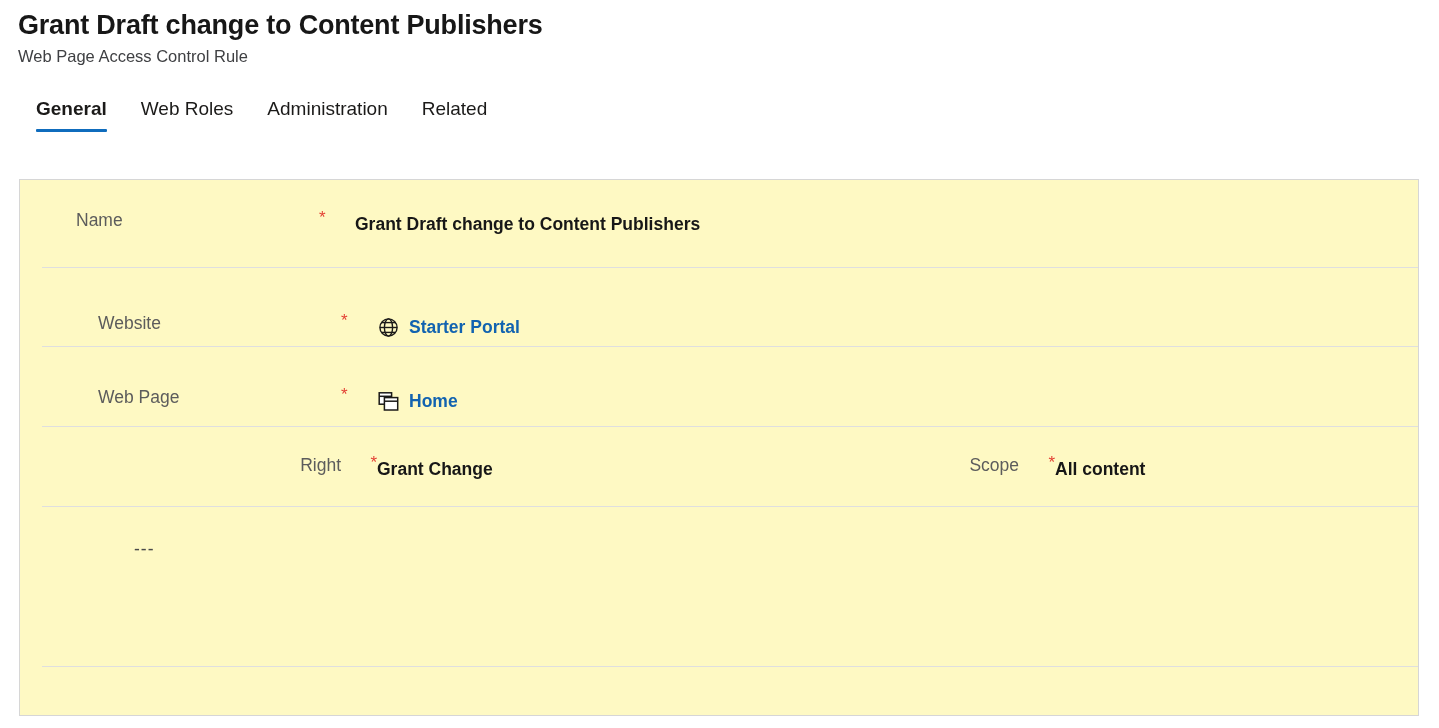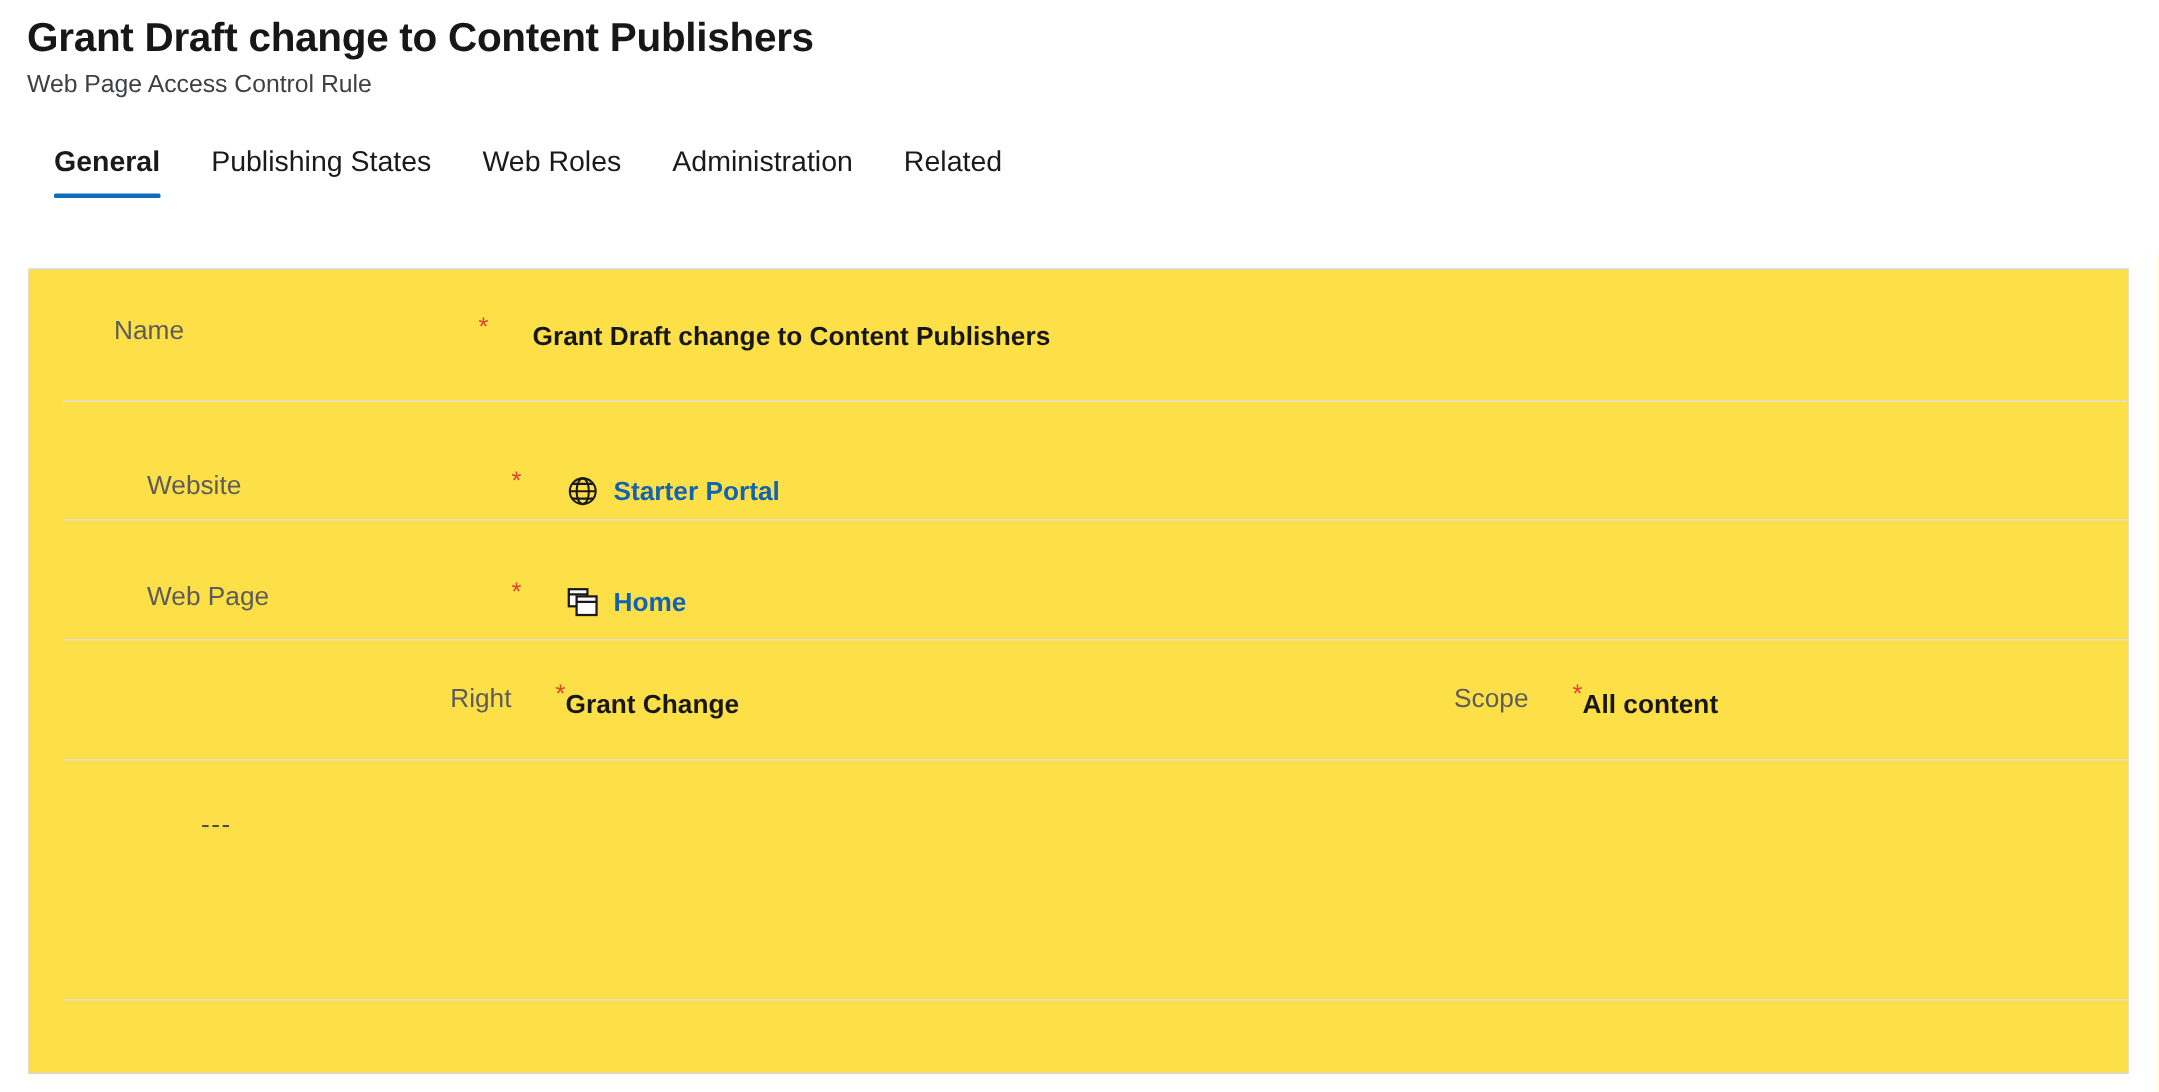--- a/index.html
+++ b/index.html
@@ -76,21 +76,21 @@
 
   
   .form-card {
     position: absolute;
     left: 19px;
     top: 179px;
     width: 1400px;
     height: 537px;
     box-sizing: border-box;
     border: 1px solid #d6d6d6;
-    background: #fde047;
+    background: #fef9c3;
   }
 
   .field-row {
     position: relative;
     display: flex;
     align-items: flex-start;
     box-sizing: border-box;
   }
   .field-row + .field-row {
     border-top: 1px solid #dfdfdf;
@@ -174,21 +174,20 @@
 </head>
 <body>
 
 <div class="page-header">
   <h1 class="page-title">Grant Draft change to Content Publishers</h1>
   <div class="page-subtitle">Web Page Access Control Rule</div>
 </div>
 
 <div class="tab-strip">
   <button class="tab active">General</button>
-  <button class="tab">Publishing States</button>
   <button class="tab">Web Roles</button>
   <button class="tab">Administration</button>
   <button class="tab">Related</button>
 </div>
 
 <div class="form-card">
 
   <div class="field-row row-name">
     <div class="row-inner">
       <div class="field-cell primary">

